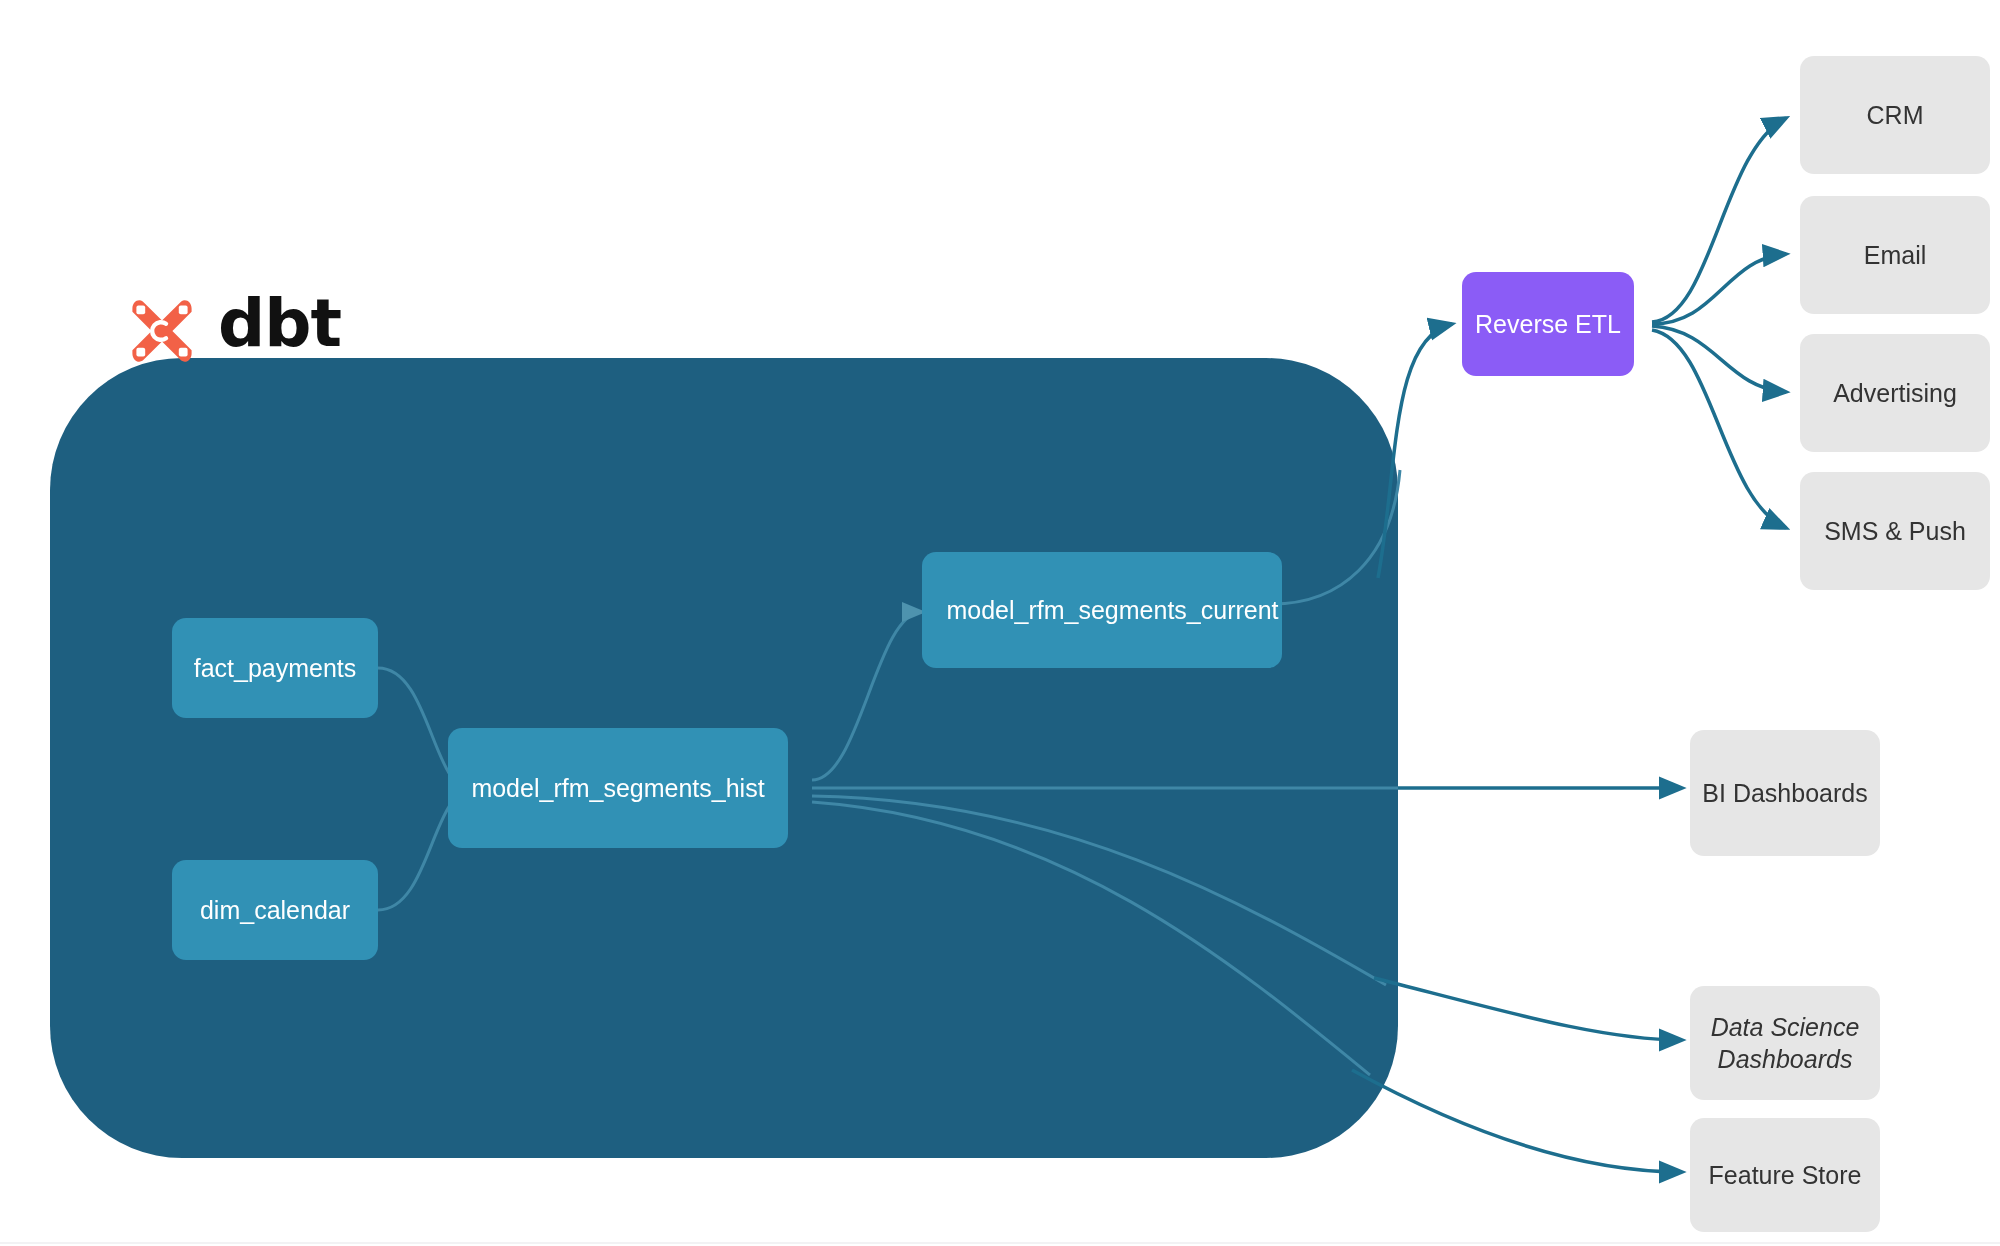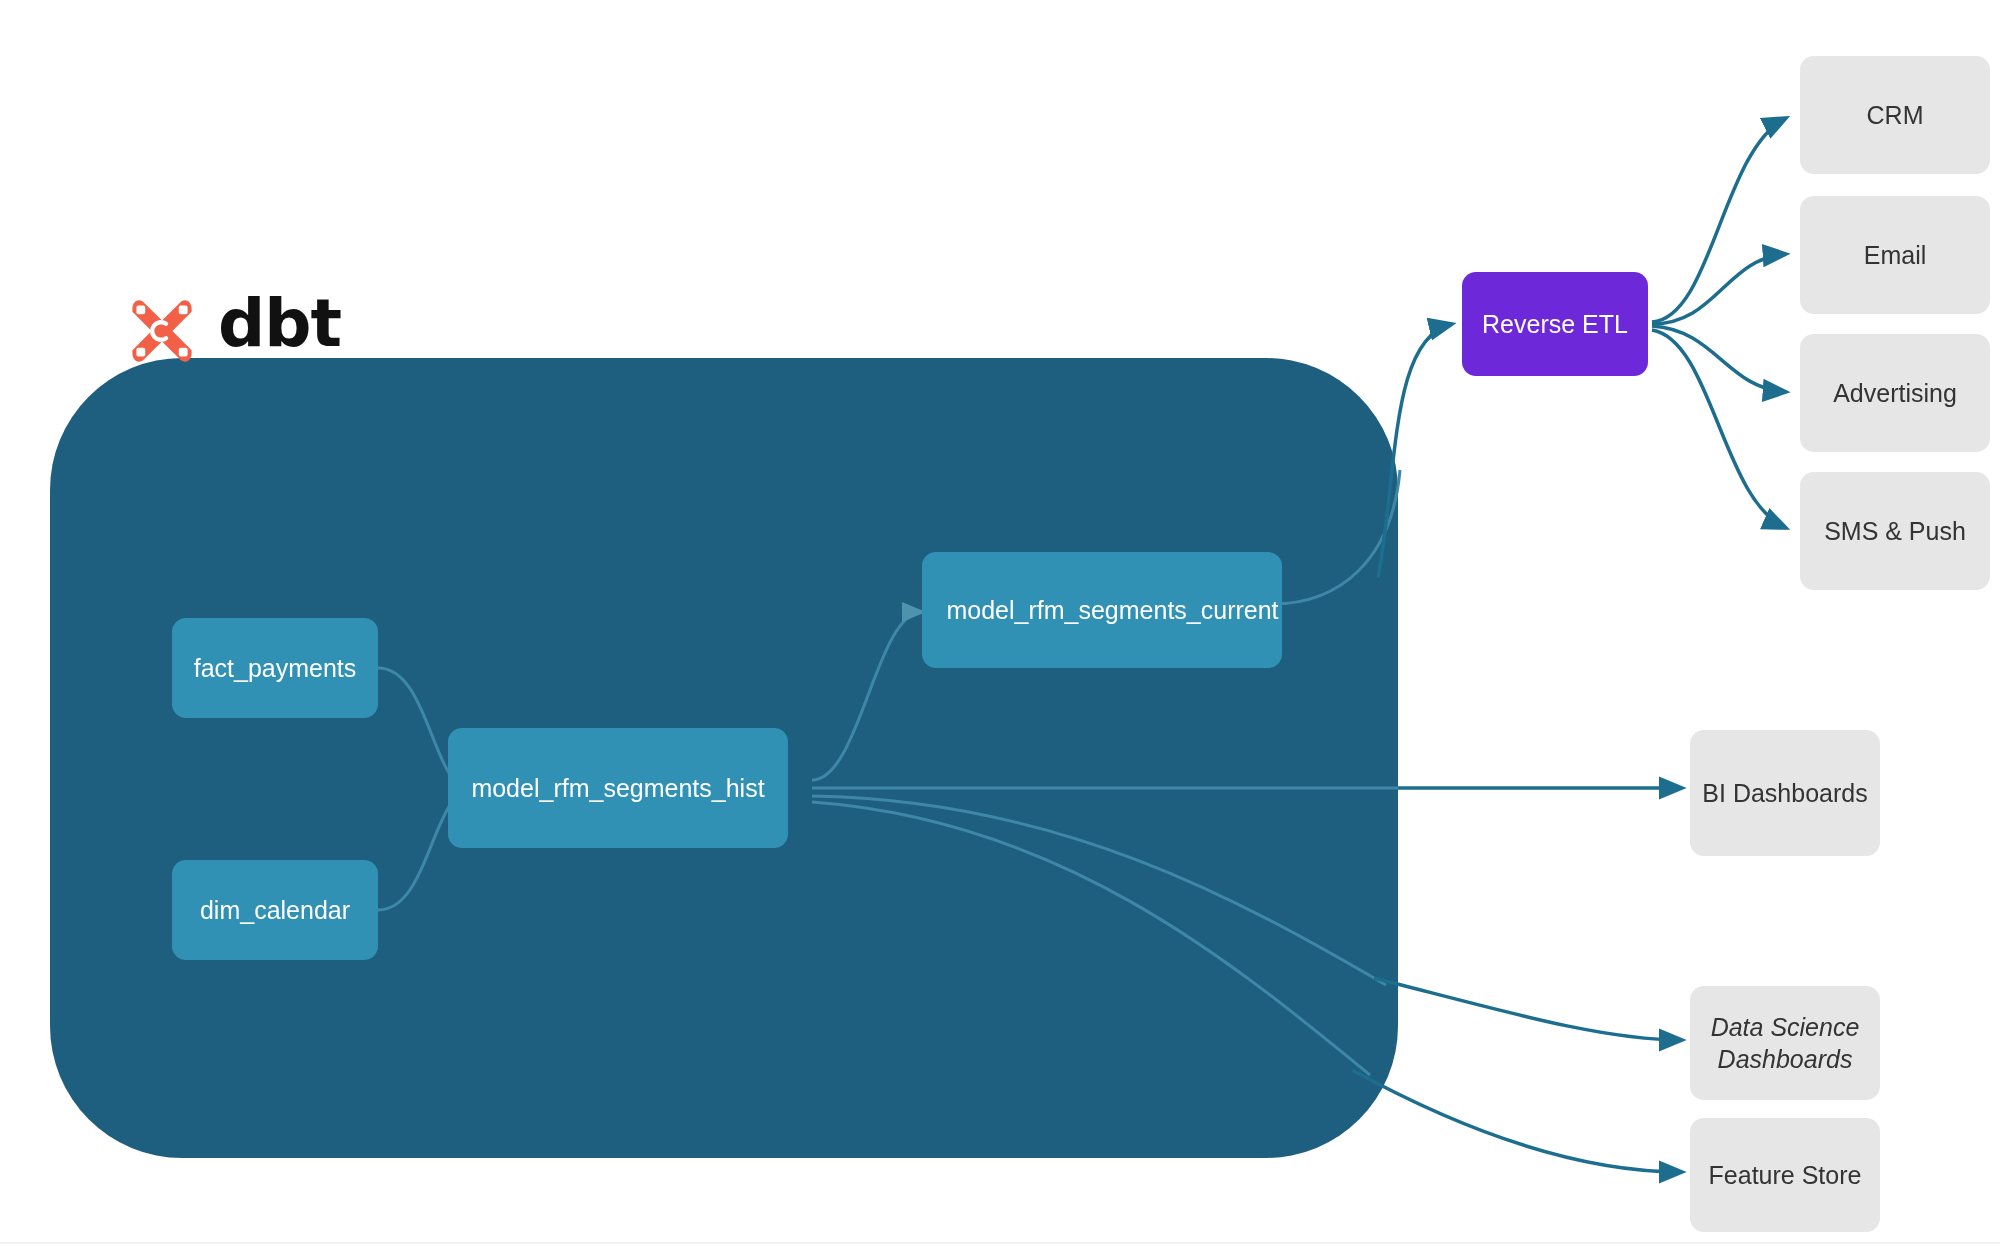--- a/index.html
+++ b/index.html
@@ -63,23 +63,23 @@
     text-align: center;
     box-sizing: border-box;
     padding: 0 14px;
   }
 
   
   #reverse-etl {
     position: absolute;
     left: 1462px;
     top: 272px;
-    width: 186px;
+    width: 172px;
     height: 104px;
-    background: #6d28d9;
+    background: #8b5cf6;
     border-radius: 14px;
     color: #ffffff;
     font-size: 25px;
     display: flex;
     align-items: center;
     justify-content: center;
     text-align: center;
   }
 
   

